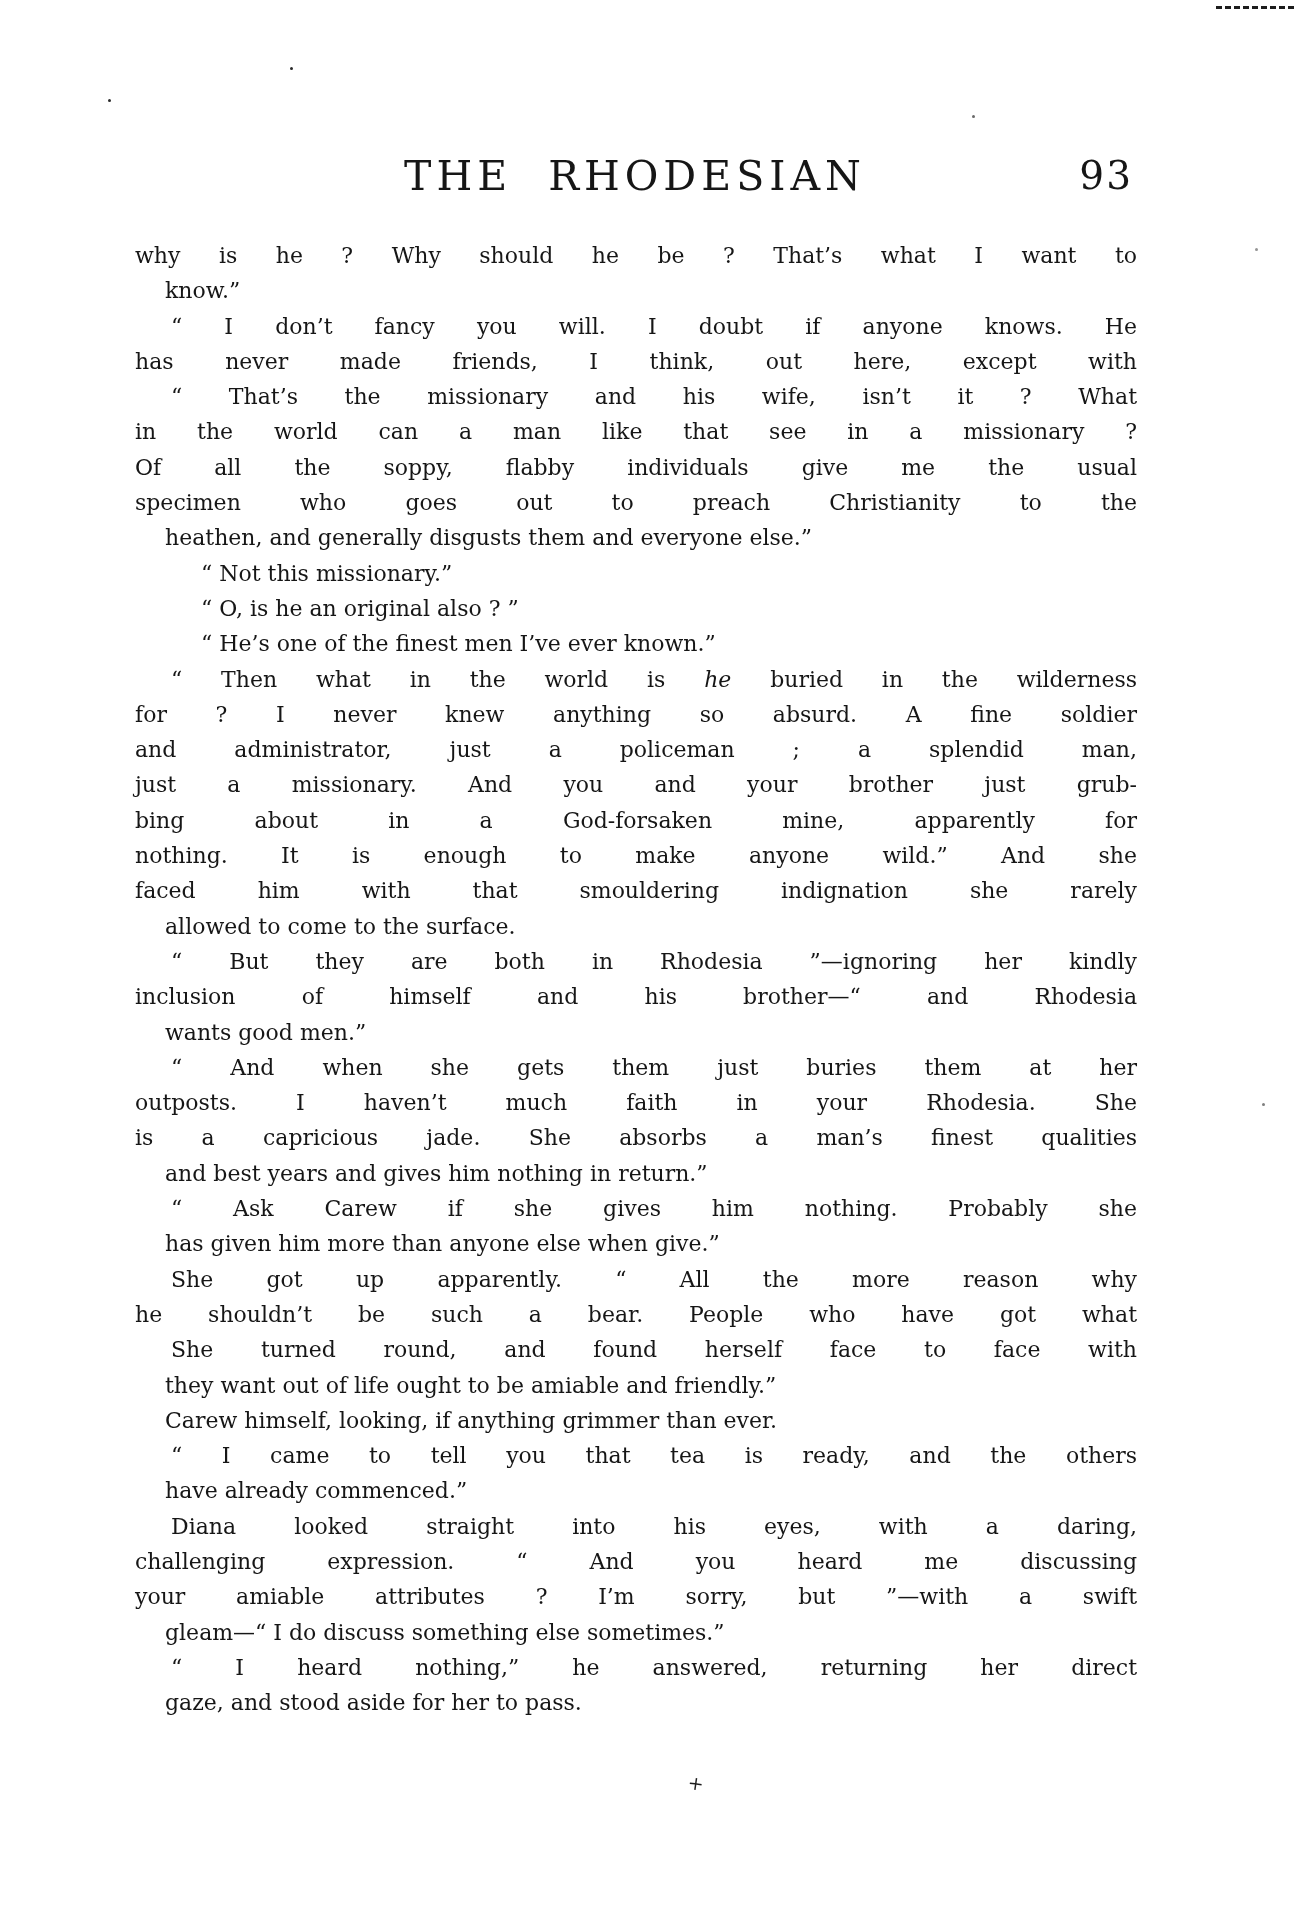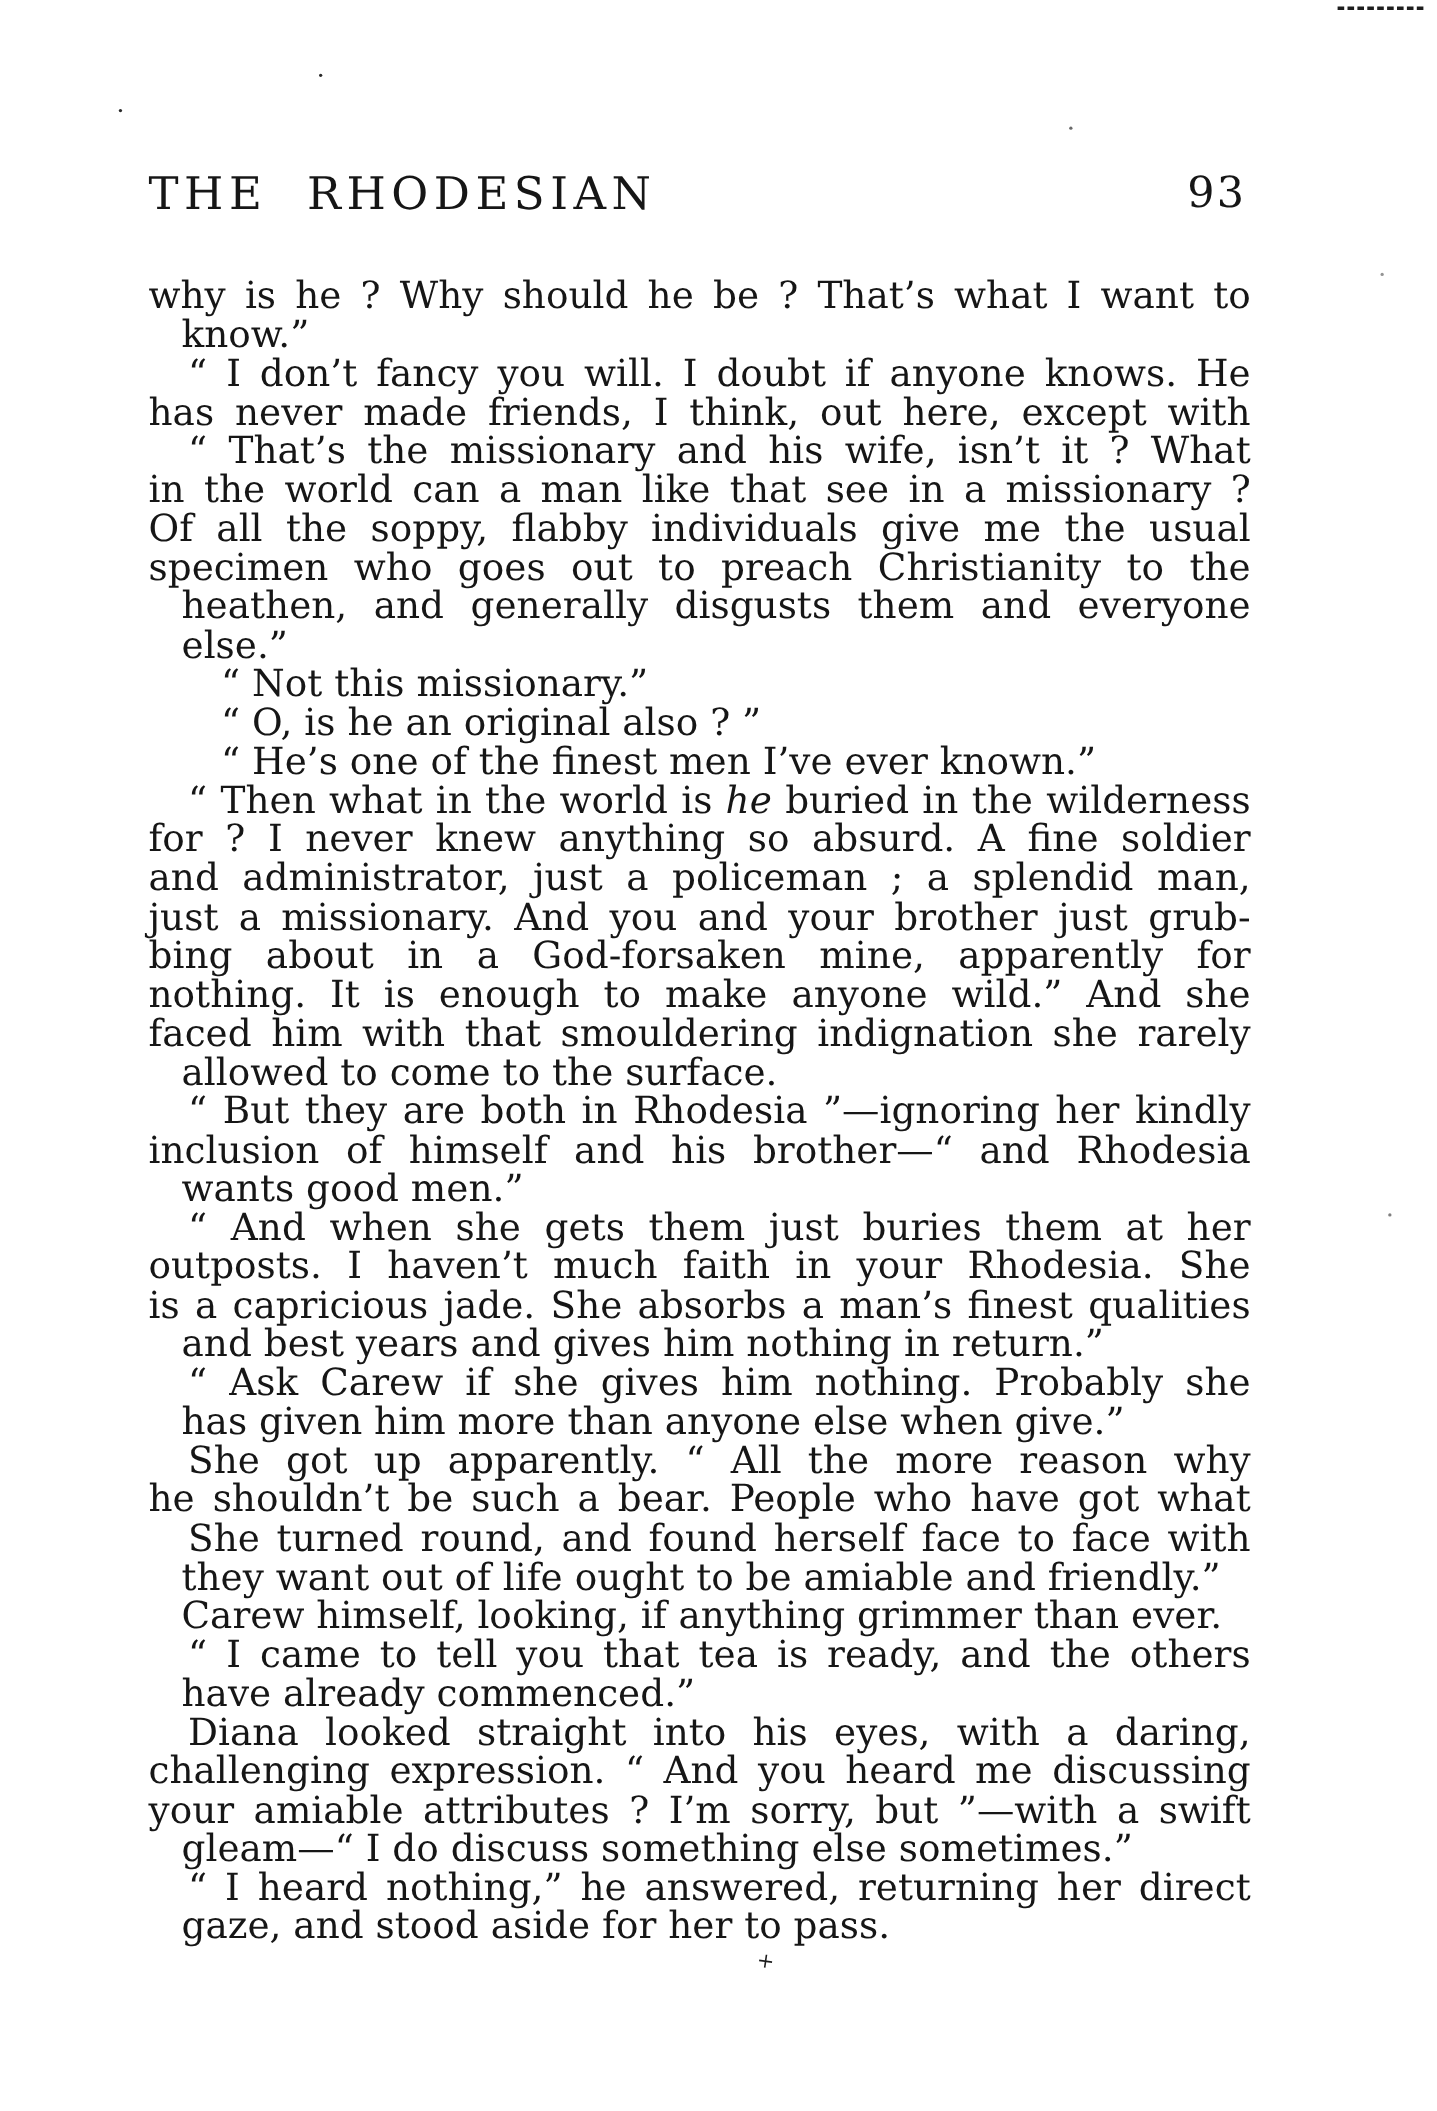--- a/index.html
+++ b/index.html
@@ -31,39 +31,39 @@
   }
   .header {
     position: absolute;
     top: 152px;
     left: 135px;
     width: 1000px;
     height: 64px;
   }
   .title {
     display: block;
-    text-align: left;
+    text-align: center;
     font-size: 41px;
     letter-spacing: 5px;
     word-spacing: 18px;
     white-space: nowrap;
   }
   .pagenum {
     position: absolute;
     right: 2px;
     top: 1px;
     font-size: 39px;
     letter-spacing: 2px;
   }
   .bodytext {
     position: absolute;
-    top: 252px;
+    top: 238px;
     left: 135px;
     width: 1002px;
-    font-size: 34px;
+    font-size: 22px;
     line-height: 35.3px;
   }
   .line {
     text-align: justify;
     text-align-last: justify;
   }
   .line.last {
     text-align-last: left;
     margin-left: 30px;
   }

